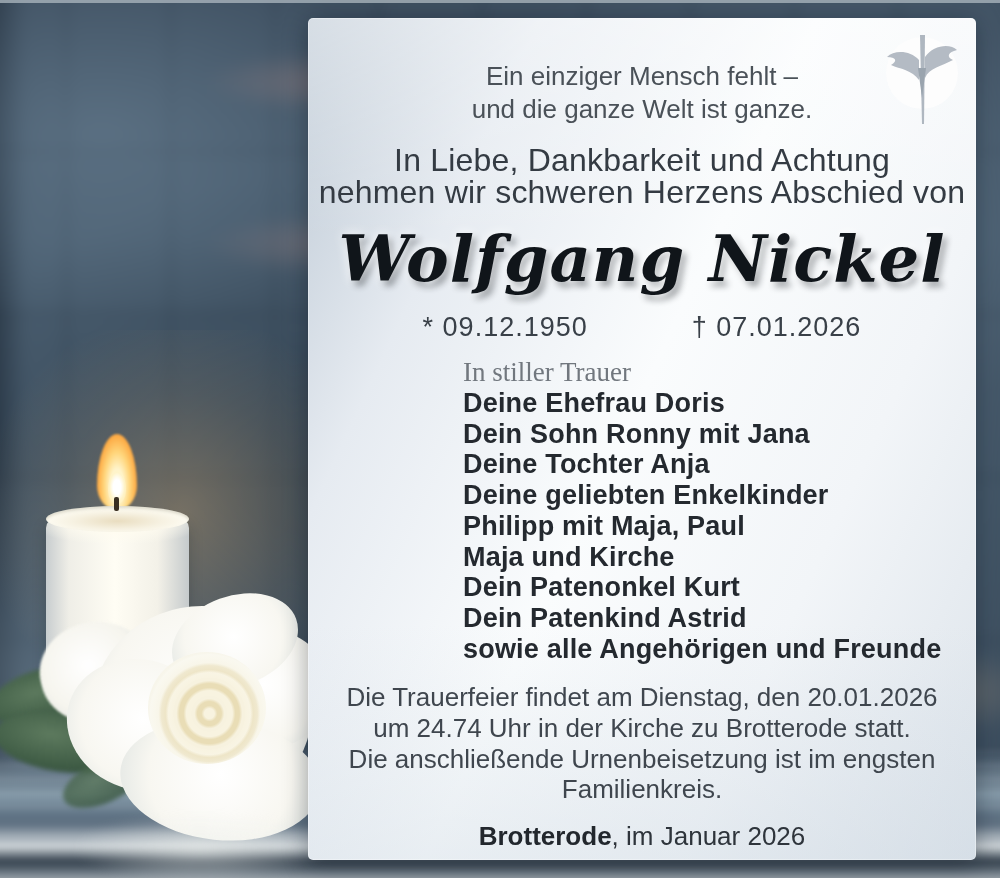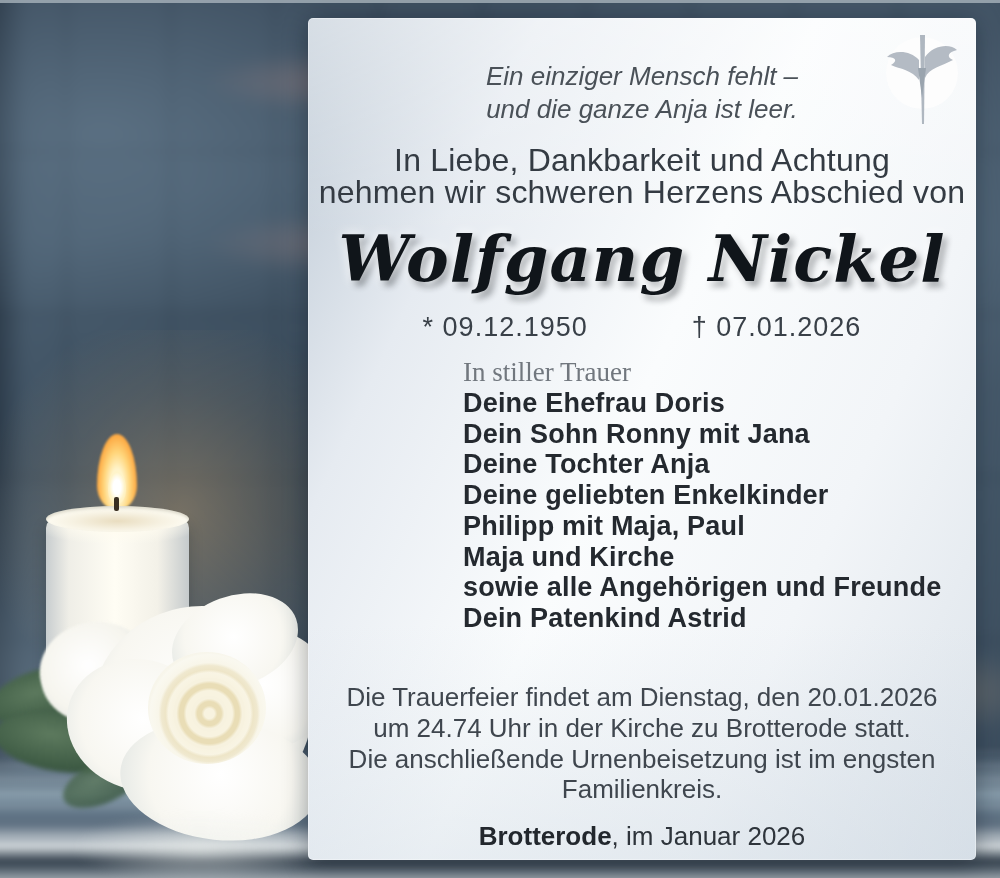--- a/index.html
+++ b/index.html
@@ -83,21 +83,21 @@
   
   .panel{
     position:absolute;left:308px;top:18px;width:668px;height:842px;border-radius:5px;z-index:4;
     background:
       linear-gradient(180deg, rgba(255,255,255,0.40) 0%, rgba(255,255,255,0) 26%, rgba(255,255,255,0) 72%, rgba(205,216,226,0.40) 100%),
       linear-gradient(115deg,#bcc8d4 0%,#e6ebf1 22%,#fafcfd 48%,#f2f5f8 72%,#dce3ea 100%);
     box-shadow:0 4px 24px rgba(8,16,26,0.38), inset 0 0 0 1px rgba(255,255,255,0.35);
   }
   .panel *{position:absolute;margin:0;}
   .emblem{right:12px;top:10px;width:88px;height:100px;}
-  .quote{top:42px;left:0;width:100%;text-align:center;font-style:italic;
+  .quote{top:42px;left:0;width:100%;text-align:center;
     font-size:26px;line-height:33px;color:#4a5158;}
   .intro{top:126px;left:0;width:100%;text-align:center;
     font-size:32px;line-height:32px;color:#343b43;letter-spacing:0.2px;}
   .name{top:198px;left:0;width:100%;text-align:center;
     font-family:"DejaVu Serif",serif;font-style:italic;font-weight:bold;
     font-size:64px;line-height:86px;color:#10151a;letter-spacing:1px;
     text-shadow:0 0 12px rgba(255,255,255,0.95), 4px 5px 6px rgba(18,24,32,0.45);}
   .dates{top:294px;left:0;width:100%;display:flex;justify-content:center;gap:104px;
     font-size:27px;color:#394048;letter-spacing:1px;}
   .dates span{position:static;}
@@ -146,21 +146,21 @@
     <svg class="emblem" viewBox="0 0 88 100">
       <circle cx="46" cy="45" r="36" fill="#fdfdfd" opacity="0.95"></circle>
       <path d="M44 7 L49 7 L48 96 L46 96 Z" fill="#a6afb9" opacity="0.9"></path>
       <path d="M43 32 C34 22, 18 22, 11 29 C20 29, 22 33, 15 37 C24 41, 36 42, 43 52 Z" fill="#b4bbc4"></path>
       <path d="M49 29 C57 17, 74 15, 81 22 C72 24, 70 29, 77 32 C66 38, 53 40, 49 50 Z" fill="#b4bbc4"></path>
       <path d="M42 40 L50 40 L46 70 Z" fill="#9aa4ae"></path>
     </svg>
 
     <div class="quote">
       <div style="position:static;">Ein einziger Mensch fehlt –</div>
-      <div style="position:static;">und die ganze Anja ist leer.</div>
+      <div style="position:static;">und die ganze Welt ist ganze.</div>
     </div>
 
     <div class="intro">
       <div style="position:static;">In Liebe, Dankbarkeit und Achtung</div>
       <div style="position:static;">nehmen wir schweren Herzens Abschied von</div>
     </div>
 
     <div class="name">Wolfgang Nickel</div>
 
     <div class="dates">
@@ -170,22 +170,23 @@
 
     <div class="mourning-label">In stiller Trauer</div>
 
     <div class="mourners">
       <div>Deine Ehefrau Doris</div>
       <div>Dein Sohn Ronny mit Jana</div>
       <div>Deine Tochter Anja</div>
       <div>Deine geliebten Enkelkinder</div>
       <div>Philipp mit Maja, Paul</div>
       <div>Maja und Kirche</div>
+      <div>Dein Patenonkel Kurt</div>
+      <div>Dein Patenkind Astrid</div>
       <div>sowie alle Angehörigen und Freunde</div>
-      <div>Dein Patenkind Astrid</div>
     </div>
 
     <div class="funeral">
       <div>Die Trauerfeier findet am Dienstag, den 20.01.2026</div>
       <div>um 24.74 Uhr in der Kirche zu Brotterode statt.</div>
       <div>Die anschließende Urnenbeisetzung ist im engsten</div>
       <div>Familienkreis.</div>
     </div>
 
     <div class="place">

